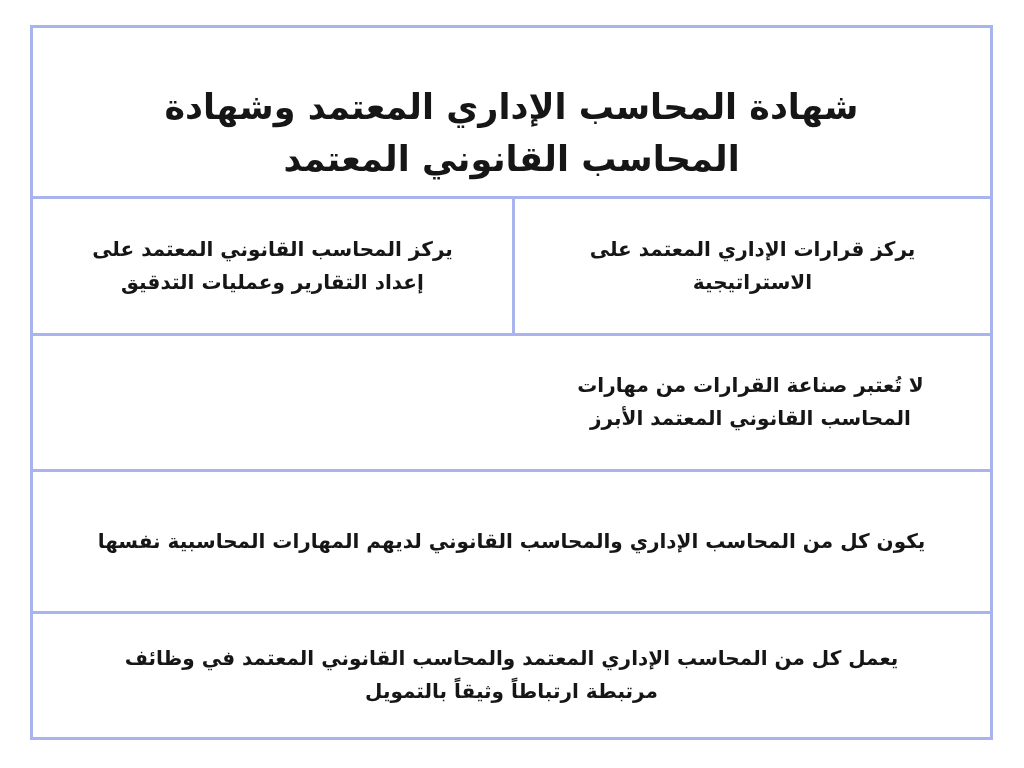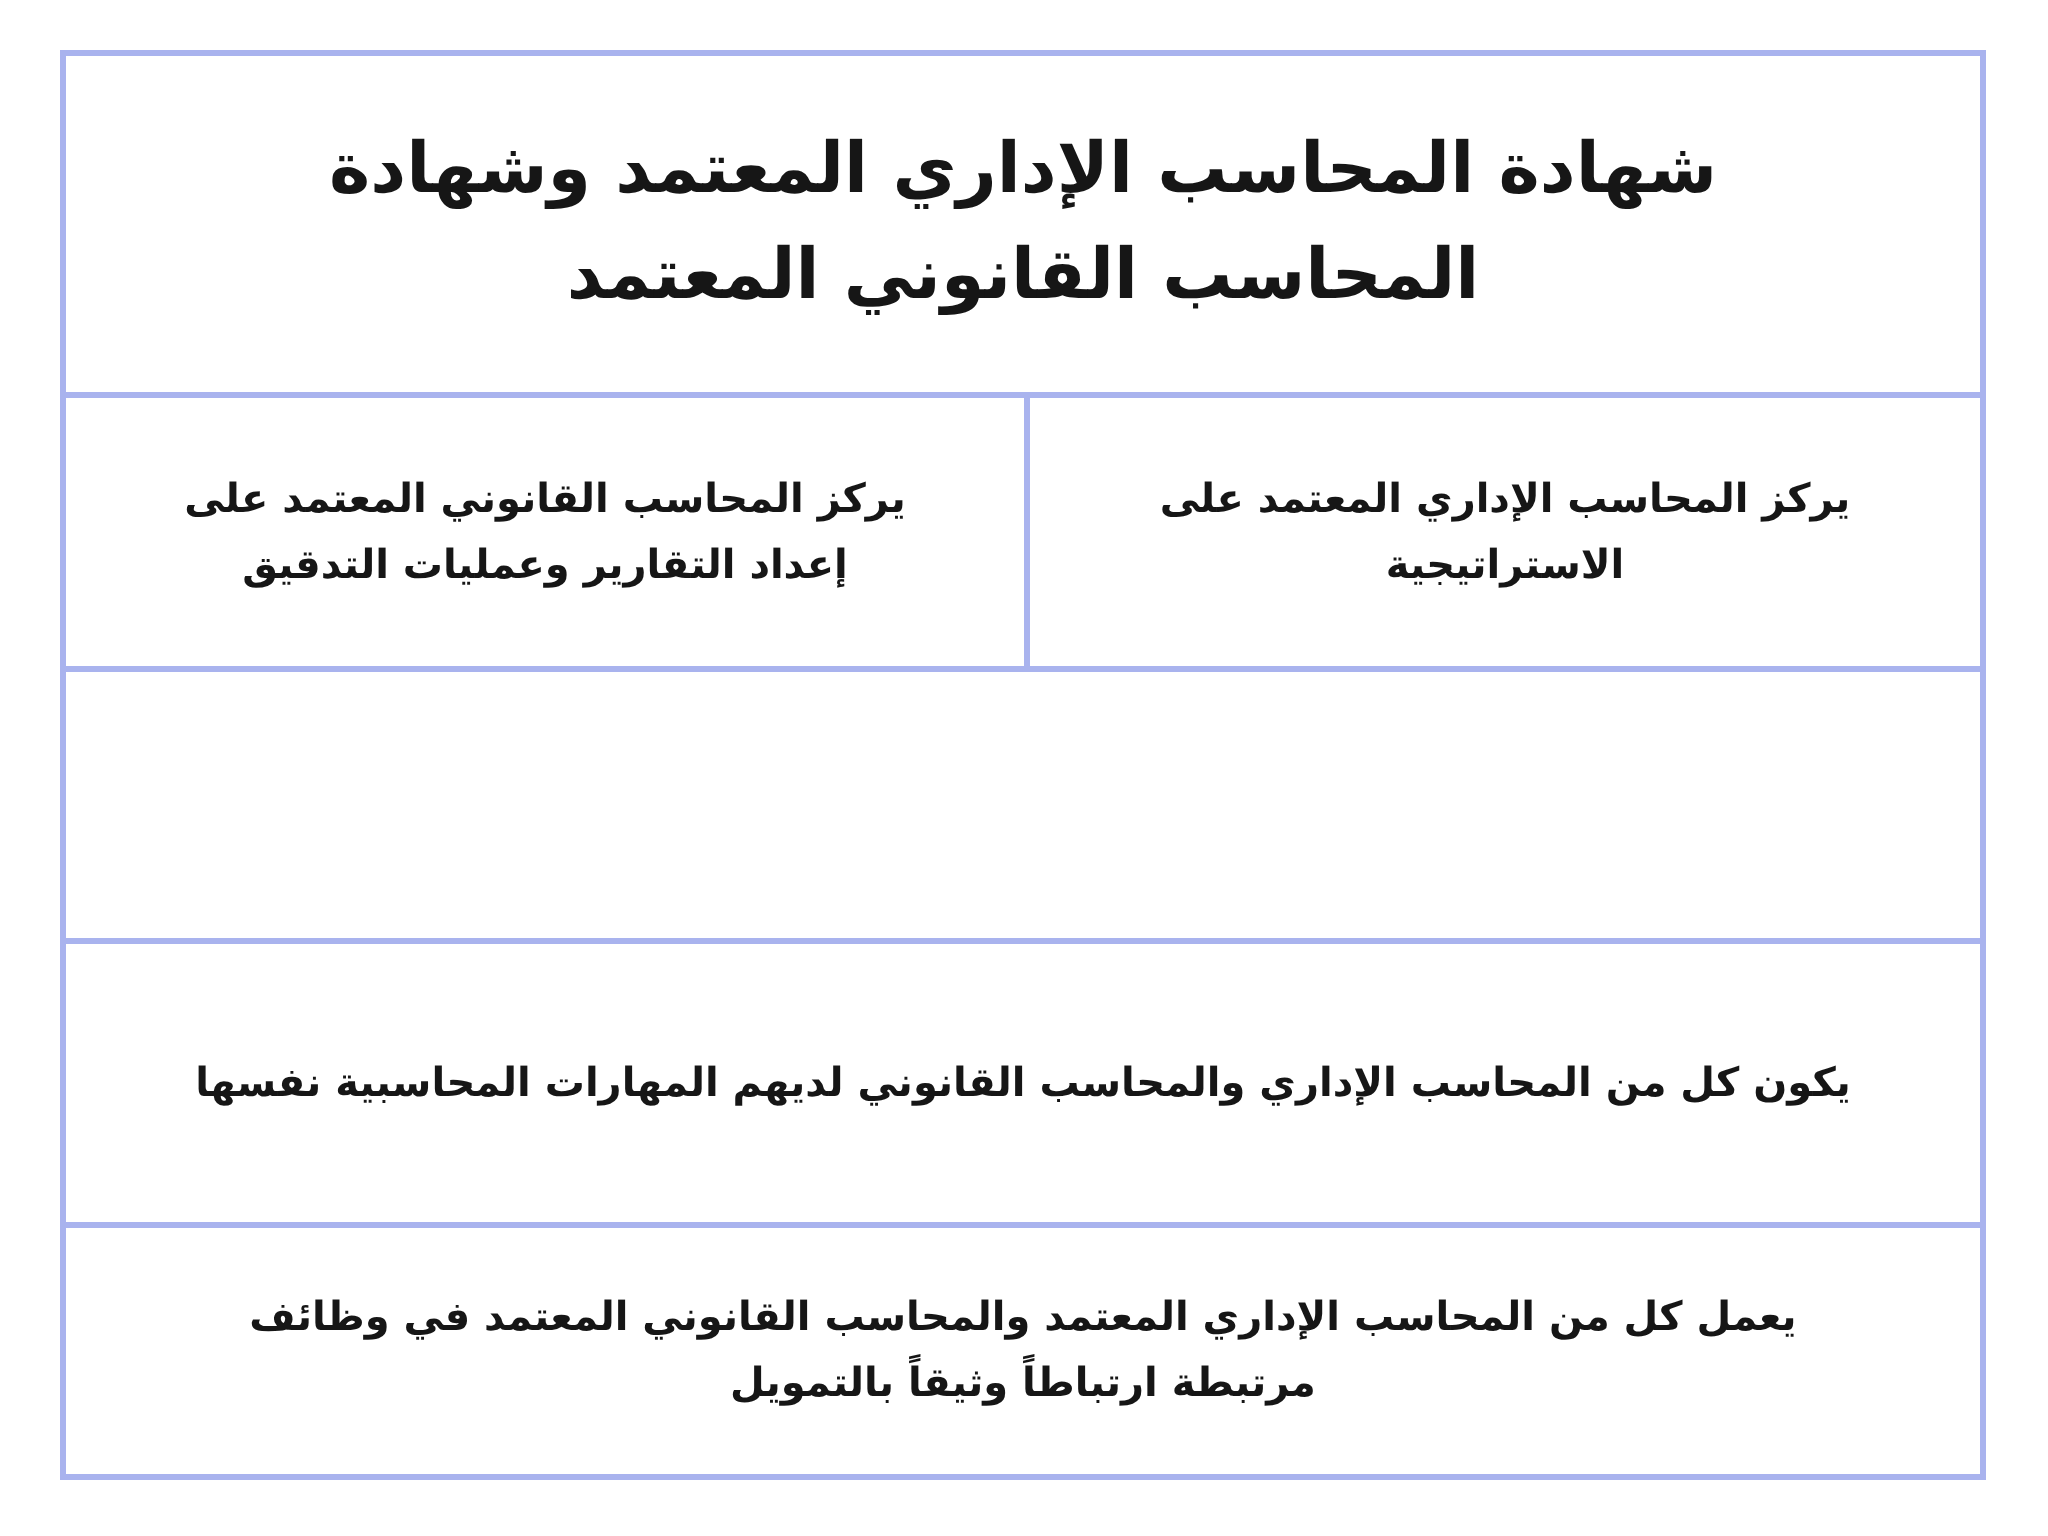--- a/index.html
+++ b/index.html
@@ -29,21 +29,21 @@
     flex-direction: column;
   }
   .row {
     box-sizing: border-box;
     display: flex;
     align-items: stretch;
   }
   .row + .row {
     border-top: 3px solid #a9b3ee;
   }
-  .row-title   { height: 173px; }
+  .row-title   { height: 173px; align-items: flex-end; }
   .row-split-1 { height: 141px; }
   .row-split-2 { height: 140px; }
   .row-full-1  { height: 146px; }
   .row-full-2  { height: 130px; }
   .cell {
     box-sizing: border-box;
     display: flex;
     align-items: center;
     justify-content: center;
     text-align: center;
@@ -79,25 +79,26 @@
 <body>
 
 <div class="canvas">
   <div class="comparison-table">
 
     <div class="row row-title">
       <div class="cell cell-title">شهادة المحاسب الإداري المعتمد وشهادة المحاسب القانوني المعتمد</div>
     </div>
 
     <div class="row row-split-1">
-      <div class="cell cell-half-right">يركز المحاسب الإداري المعتمد على الاستراتيجية</div>
+      <div class="cell cell-half-right">يركز قرارات الإداري المعتمد على الاستراتيجية</div>
       <div class="cell cell-half-left">يركز المحاسب القانوني المعتمد على إعداد التقارير وعمليات التدقيق</div>
     </div>
 
     <div class="row row-split-2">
+      <div class="cell cell-half-left">لا تُعتبر صناعة القرارات من مهارات المحاسب القانوني المعتمد الأبرز</div>
     </div>
 
     <div class="row row-full-1">
       <div class="cell cell-full">يكون كل من المحاسب الإداري والمحاسب القانوني لديهم المهارات المحاسبية نفسها</div>
     </div>
 
     <div class="row row-full-2">
       <div class="cell cell-full">يعمل كل من المحاسب الإداري المعتمد والمحاسب القانوني المعتمد في وظائف مرتبطة ارتباطاً وثيقاً بالتمويل</div>
     </div>
 

